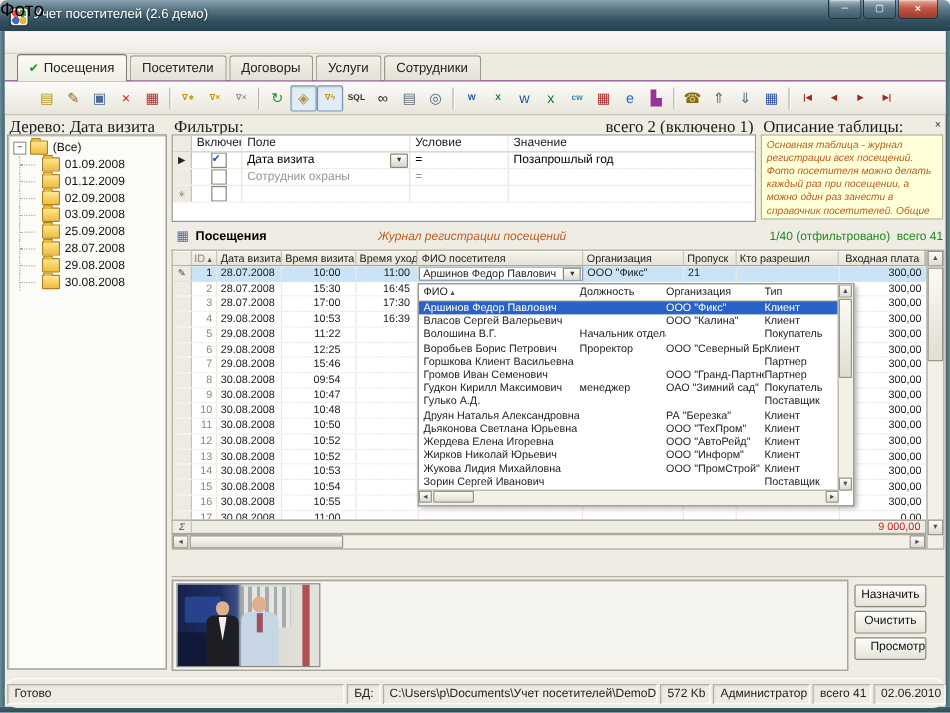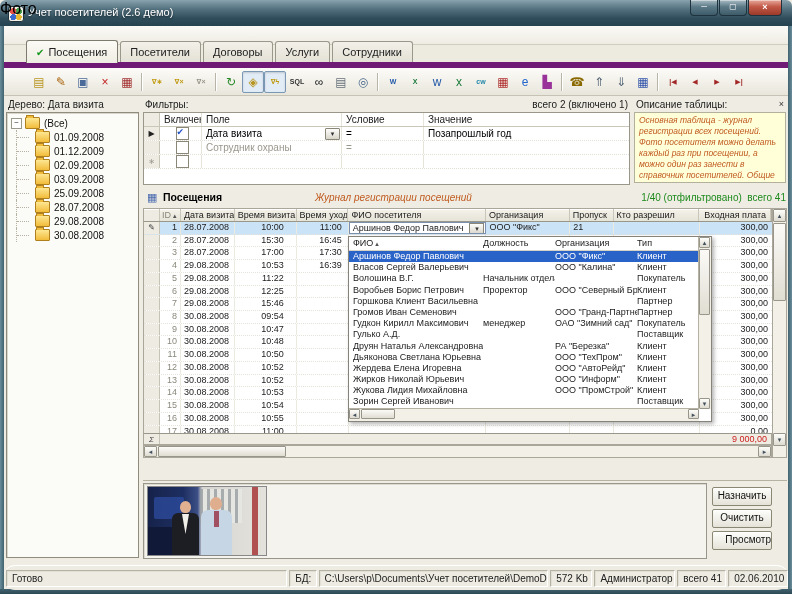--- a/index.html
+++ b/index.html
@@ -11,32 +11,32 @@
   .frame-r{left:788px;top:26px;width:4px;height:563px;background:linear-gradient(90deg,#41626f,#6a8d9b);}
   .frame-b{left:0;top:589px;width:792px;height:5px;background:linear-gradient(#41626f,#2c4854);}
   .app-icon{left:8px;top:6px;width:14px;height:14px;border-radius:3px;background:radial-gradient(circle at 30% 30%,#e8524a 0 3px,transparent 3px),radial-gradient(circle at 70% 30%,#4a9e4a 0 3px,transparent 3px),radial-gradient(circle at 30% 72%,#3a6ad0 0 3px,transparent 3px),radial-gradient(circle at 70% 72%,#e8b832 0 3px,transparent 3px),#f4f2e8;border:1px solid #20323c;}
   .title-text{left:28px;top:6px;color:#fff;font-size:11px;text-shadow:0 1px 2px rgba(0,0,0,.6);}
   .winbtns{right:10px;top:0;display:flex;gap:1px;}
   .wbtn{width:26px;height:15px;border:1px solid #1e333d;border-top:none;border-radius:0 0 4px 4px;background:linear-gradient(#a9bcc4,#5c7987 45%,#3d5b69);color:#fff;font-size:8px;line-height:14px;text-align:center;box-shadow:inset 0 1px 0 rgba(255,255,255,.4);}
   .wbtn.close{width:32px;background:linear-gradient(#e7a99c,#c25847 45%,#9c3a2a);font-size:9px;font-weight:bold;}
   
   .menubar{left:4px;top:26px;width:784px;height:19px;background:linear-gradient(#fbfaf7,#eeece2);border-bottom:1px solid #cfccc0;display:flex;align-items:center;padding-left:6px;box-sizing:border-box;}
   .mitem{font-size:11px;color:#1a1a1a;padding:2px 11px;}
-  .tabbar{left:4px;top:45px;width:784px;height:23px;background:#edebe0;border-bottom:6px solid #701a75;display:flex;align-items:flex-end;padding-left:22px;box-sizing:border-box;}
+  .tabbar{left:4px;top:45px;width:784px;height:23px;background:#edebe0;border-bottom:1px solid #701a75;display:flex;align-items:flex-end;padding-left:10px;box-sizing:border-box;}
   .tab{font-size:11px;color:#222;padding:3px 10px 3px 9px;border:1px solid #9a978b;border-bottom:none;border-radius:3px 3px 0 0;background:linear-gradient(#f2f0e8,#e4e2d6);margin-right:2px;height:14px;line-height:14px;}
   .tab.active{background:linear-gradient(#fbfaf5,#efede3);height:16px;line-height:16px;margin-bottom:-1px;border-color:#7d7a6e;}
   .tab .chk{display:none;color:#17961c;font-size:10px;margin-right:4px;}
   .tab.active .chk{display:inline;}
   .toolbar{left:4px;top:68px;width:784px;height:28px;background:linear-gradient(#fcfbf8,#e8e6db);border-bottom:1px solid #c6c3b6;display:flex;align-items:center;padding-left:24px;box-sizing:border-box;}
   .tbtn{width:20px;height:20px;line-height:20px;text-align:center;font-size:12px;border:1px solid transparent;border-radius:2px;cursor:default;}
   .tbtn.small{font-size:7px;font-weight:bold;}
   .tbtn.pressed{border:1px solid #7a98b4;background:#e2ecf6;box-shadow:inset 0 1px 2px rgba(0,0,0,.15);}
   .tsep{width:0;height:18px;border-left:1px solid #b8b5a8;border-right:1px solid #ffffff;margin:0 3px;}
   
-  .panel-label{font-size:10px;color:#1a1a1a;}
+  .panel-label{font-size:14px;color:#1a1a1a;font-family:Liberation Serif, serif;}
   .treebox{left:6px;top:112px;width:133px;height:446px;background:#fbfbf7;border:1px solid #8f8c7d;box-shadow:inset 1px 1px 0 #d8d6ca;overflow:hidden;padding:3px 0 0 4px;box-sizing:border-box;}
   .titem{display:flex;align-items:center;height:14px;font-size:10px;color:#111;white-space:nowrap;}
   .t-ind{width:18px;height:14px;border-left:1px dotted #b5b2a4;position:relative;margin-left:5px;}
   .t-ind::after{content:"";position:absolute;left:0;top:7px;width:12px;border-top:1px dotted #b5b2a4;}
   .expander{width:9px;height:9px;border:1px solid #9a978b;background:#fff;font-size:8px;line-height:8px;text-align:center;color:#333;margin-right:3px;}
   .folder{width:13px;height:10px;background:linear-gradient(#fde793,#f2bc3b);border:1px solid #b07f1e;border-radius:1px;position:relative;margin-right:4px;flex:none;}
   .folder::before{content:"";position:absolute;left:0;top:-3px;width:6px;height:2px;background:#f2bc3b;border:1px solid #b07f1e;border-bottom:none;border-radius:1px 1px 0 0;}
   
   .fgrid{left:143px;top:112px;width:487px;height:73px;background:#fff;border:1px solid #9a978a;box-sizing:border-box;font-size:10px;overflow:hidden;}
   .frow{display:flex;height:13px;line-height:13px;border-bottom:1px dotted #e2e0d4;}

